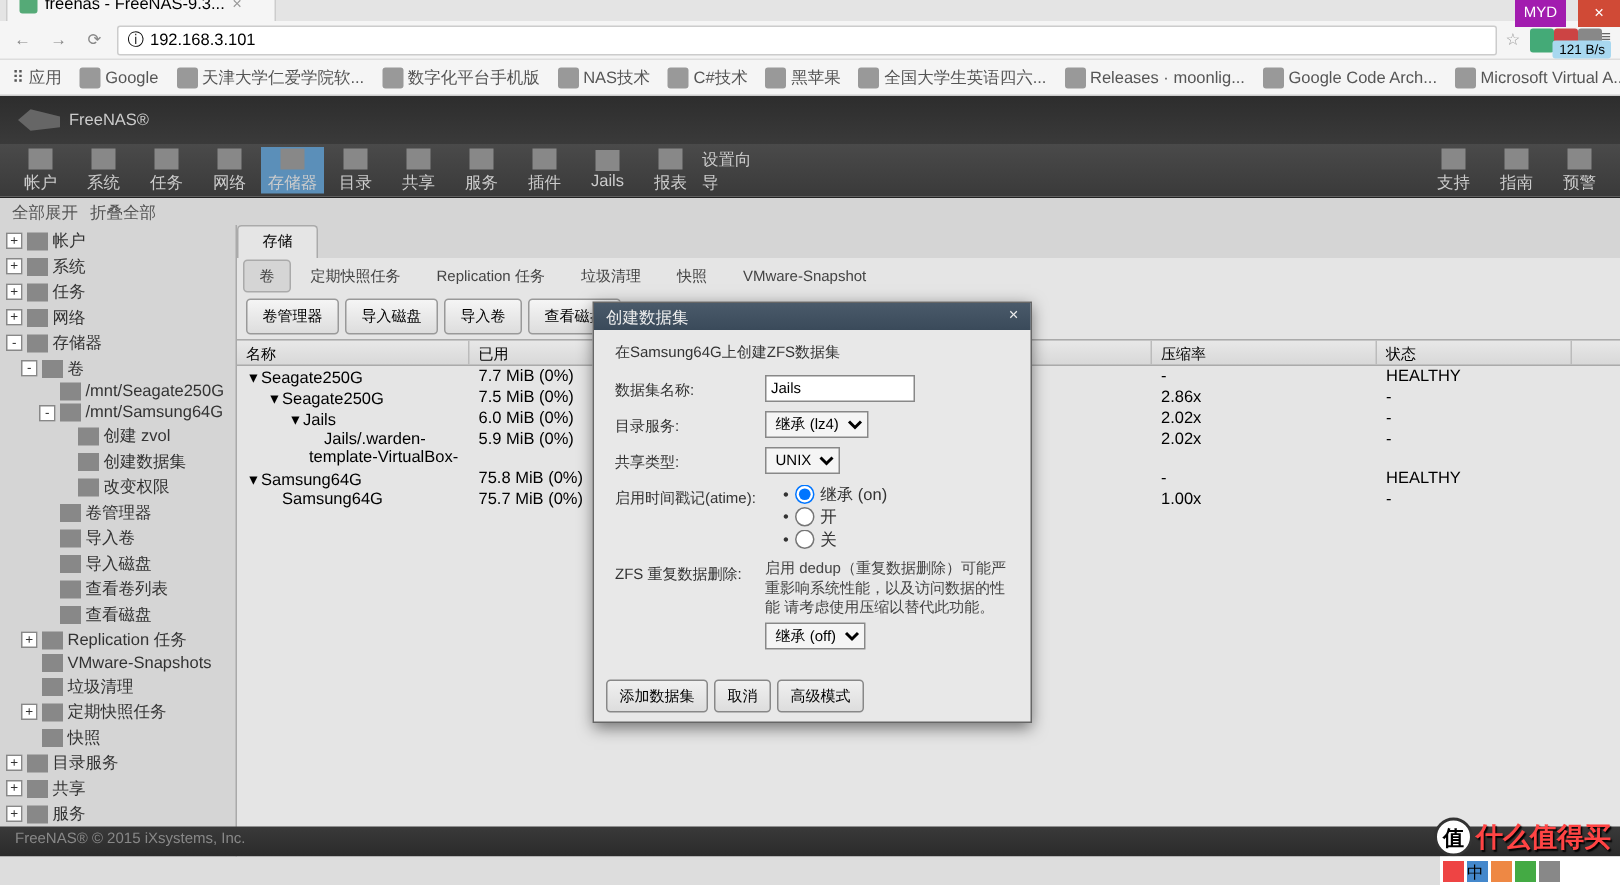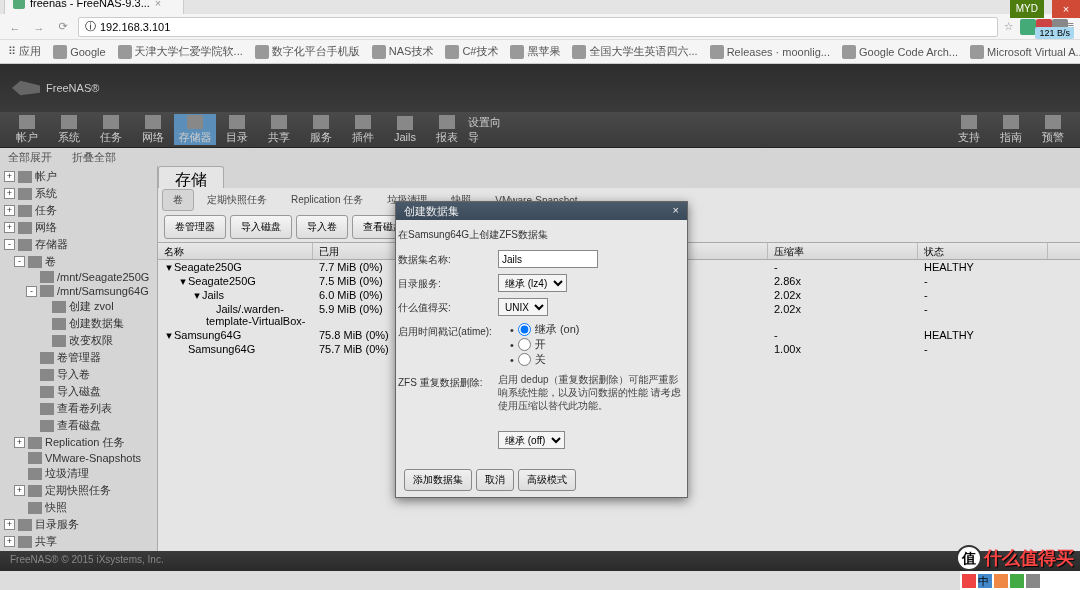--- a/index.html
+++ b/index.html
@@ -1,63 +1,63 @@
 <!DOCTYPE html>
 <html><head>
 <meta charset="utf-8">
 <style>
 *{margin:0;padding:0;box-sizing:border-box;font-family:Arial,"Microsoft YaHei",sans-serif;font-size:11px}
 body{width:1080px;height:590px;background:#fff;overflow:hidden;position:relative}
 .chrome-top{height:14px;background:#e4e4e4;display:flex;align-items:end;padding-left:4px;position:relative}
 .close-x{position:absolute;right:0;top:0;width:28px;height:18px;background:#d04a36;color:#fff;text-align:center;line-height:18px}
-.myd-btn{position:absolute;right:36px;top:0;height:18px;background:#4d7c0f;color:#fff;padding:0 6px;line-height:18px;font-size:10px}
+.myd-btn{position:absolute;right:36px;top:0;height:18px;background:#a21caf;color:#fff;padding:0 6px;line-height:18px;font-size:10px}
 .chrome-tab{background:#f5f5f5;height:24px;width:180px;display:flex;align-items:center;padding:0 8px;border-radius:3px 3px 0 0;gap:5px;border:1px solid #ccc;border-bottom:none}
 .tab-icon{width:12px;height:12px;background:#5a7;border-radius:2px}
 .tab-close{color:#999}
 .url-bar{height:26px;background:#f5f5f5;display:flex;align-items:center;padding:0 6px;gap:6px;border-bottom:1px solid #ddd}
 .nav-btn{width:18px;text-align:center;color:#888}
 .url-input{flex:1;height:20px;background:#fff;border:1px solid #ccc;border-radius:2px;padding:0 6px;display:flex;align-items:center;gap:4px}
 .ext-area{display:flex;gap:0;}
 .ext-ic{width:16px;height:16px;background:#888;border-radius:2px}
 .bookmark-bar{height:24px;background:#f5f5f5;display:flex;align-items:center;padding:0 8px;gap:12px;border-bottom:1px solid #ccc;color:#555;font-size:10px;overflow:hidden;white-space:nowrap}
 .bm-item{display:flex;align-items:center;gap:3px}
 .bm-ic{width:14px;height:14px;background:#999;border-radius:2px}
-.freenas-header{height:48px;background:linear-gradient(#2d2d2d,#3a3a3a);display:flex;align-items:center;padding:12px 12px}
+.freenas-header{height:32px;background:linear-gradient(#2d2d2d,#3a3a3a);display:flex;align-items:center;padding:12px 12px}
 .freenas-logo{display:flex;align-items:center;gap:6px;color:#ccc;font-size:18px}
 .shark{width:28px;height:24px;background:#666;clip-path:polygon(0 50%,30% 20%,100% 40%,100% 70%,30% 80%)}
 .toolbar{height:36px;background:linear-gradient(#4a4a4a,#3a3a3a);display:flex;padding:2px 6px;border-bottom:1px solid #222}
 .tb-spacer{flex:1}
 .tb-item{width:42px;display:flex;flex-direction:column;align-items:center;justify-content:center;color:#ccc;font-size:9px;gap:1px}
 .tb-item.active{background:#5b8fb9}
 .tb-ic{width:16px;height:14px;background:#888}
-.actions-row{height:18px;background:#d5d5d5;display:flex;align-items:center;padding:0 8px;gap:20px;font-size:10px;color:#555}
+.actions-row{height:18px;background:#d5d5d5;display:flex;align-items:center;padding:0 8px;gap:8px;font-size:10px;color:#555}
 .main-area{display:flex;height:422px;background:#d5d5d5}
 .left-panel{width:158px;background:#d5d5d5;border-right:1px solid #aaa;overflow:auto;padding:2px}
 .tree-node{display:flex;align-items:center;gap:3px;padding:1px 2px;color:#333;font-size:10px;cursor:default}
 .tree-tog{width:11px;height:11px;border:1px solid #888;background:#fff;text-align:center;line-height:9px;font-size:9px}
 .tree-ic{width:14px;height:12px;background:#888}
 .pad1{padding-left:12px}.pad2{padding-left:24px}.pad3{padding-left:36px}
 .right-panel{flex:1;display:flex;flex-direction:column}
 .tab-strip{height:22px;display:flex;background:#d5d5d5}
-.big-tab{background:#e5e5e5;border:1px solid #aaa;border-bottom:none;padding:3px 16px;font-size:16px;border-radius:3px 3px 0 0}
+.big-tab{background:#e5e5e5;border:1px solid #aaa;border-bottom:none;padding:3px 16px;font-size:10px;border-radius:3px 3px 0 0}
 .sub-tabs{height:24px;background:#e5e5e5;display:flex;align-items:center;padding:0 4px;gap:2px}
 .sub-tab{padding:3px 10px;font-size:10px;border:1px solid transparent;color:#444}
 .sub-tab.active{background:#d5d5d5;border-color:#aaa;border-radius:3px}
 .btn-row{height:30px;background:#e5e5e5;display:flex;align-items:center;padding:0 6px;gap:4px}
 .grid-btn{background:linear-gradient(#f5f5f5,#ddd);border:1px solid #999;border-radius:3px;padding:4px 10px;font-size:10px}
 .grid-header{height:18px;background:linear-gradient(#e8e8e8,#d8d8d8);display:flex;border-top:1px solid #aaa;border-bottom:1px solid #aaa}
 .gh-cell{padding:2px 6px;font-size:10px;border-right:1px solid #bbb}
 .grid-body{flex:1;background:#e5e5e5;overflow:auto}
 .grid-row{height:14px;display:flex;font-size:10px}
 .gr-cell{padding:1px 6px;overflow:hidden;white-space:nowrap}
 .c-name{width:155px}.c-used{width:155px}.c-avail{width:150px}.c-comp{width:150px}.c-ratio{width:150px}.c-status{width:130px}
 .exp{display:inline-block;width:10px;text-align:center}
 .modal-overlay{position:absolute;top:201px;left:395px;width:293px;background:#e8e8e8;border:1px solid #666;box-shadow:0 3px 10px rgba(0,0,0,0.5)}
 .modal-title{height:18px;background:linear-gradient(#4a5a6a,#3a4a5a);color:#eee;font-size:10px;padding:2px 8px;display:flex;justify-content:space-between}
-.modal-body{padding:8px 2px}
+.modal-body{padding:8px 14px}
 .modal-info{font-size:10px;color:#333;margin-bottom:8px}
 .form-row{display:flex;align-items:flex-start;margin-bottom:6px}
 .form-label{width:100px;font-size:10px;color:#333;padding-top:3px}
 .form-field{flex:1}
 .form-input{width:100px;height:18px;border:1px solid #888;padding:0 3px;font-size:10px}
 .form-select{height:18px;border:1px solid #888;background:#f5f5f5;font-size:10px;padding:0 2px}
 .radio-list{font-size:10px;color:#333;padding-left:12px}
 .radio-item{display:flex;align-items:center;gap:4px}
 .desc-text{font-size:10px;color:#444;line-height:1.3}
 .modal-footer{padding:6px 8px;display:flex;gap:4px}
@@ -409,37 +409,37 @@
     <div class="modal-info">在Samsung64G上创建ZFS数据集</div>
     <div class="form-row">
       <div class="form-label">数据集名称:</div>
       <div class="form-field"><input class="form-input" value="Jails" style=""></div>
     </div>
     <div class="form-row">
       <div class="form-label">目录服务:</div>
       <div class="form-field"><select class="form-select"><option>继承 (lz4)</option></select></div>
     </div>
     <div class="form-row">
-      <div class="form-label">什么值得买:</div>
+      <div class="form-label">共享类型:</div>
       <div class="form-field"><select class="form-select"><option>UNIX</option></select></div>
     </div>
     <div class="form-row">
       <div class="form-label">启用时间戳记(atime):</div>
       <div class="form-field radio-list" id="atimeopts">
           <div class="radio-item">• <input type="radio" name="at" checked="" style=""> 继承 (on)</div>
           <div class="radio-item">• <input type="radio" name="at" style=""> 开</div>
           <div class="radio-item">• <input type="radio" name="at" style=""> 关</div>
         </div>
     </div>
     <div class="form-row">
       <div class="form-label">ZFS 重复数据删除:</div>
       <div class="form-field">
         <div class="desc-text">启用 dedup（重复数据删除）可能严重影响系统性能，以及访问数据的性能
 请考虑使用压缩以替代此功能。</div>
-        <select class="form-select" style="margin-top:19px"><option>继承 (off)</option></select>
+        <select class="form-select" style="margin-top:3px"><option>继承 (off)</option></select>
       </div>
     </div>
   </div>
   <div class="modal-footer">
     <button class="m-btn">添加数据集</button>
     <button class="m-btn">取消</button>
     <button class="m-btn">高级模式</button>
   </div>
 </div>
 

